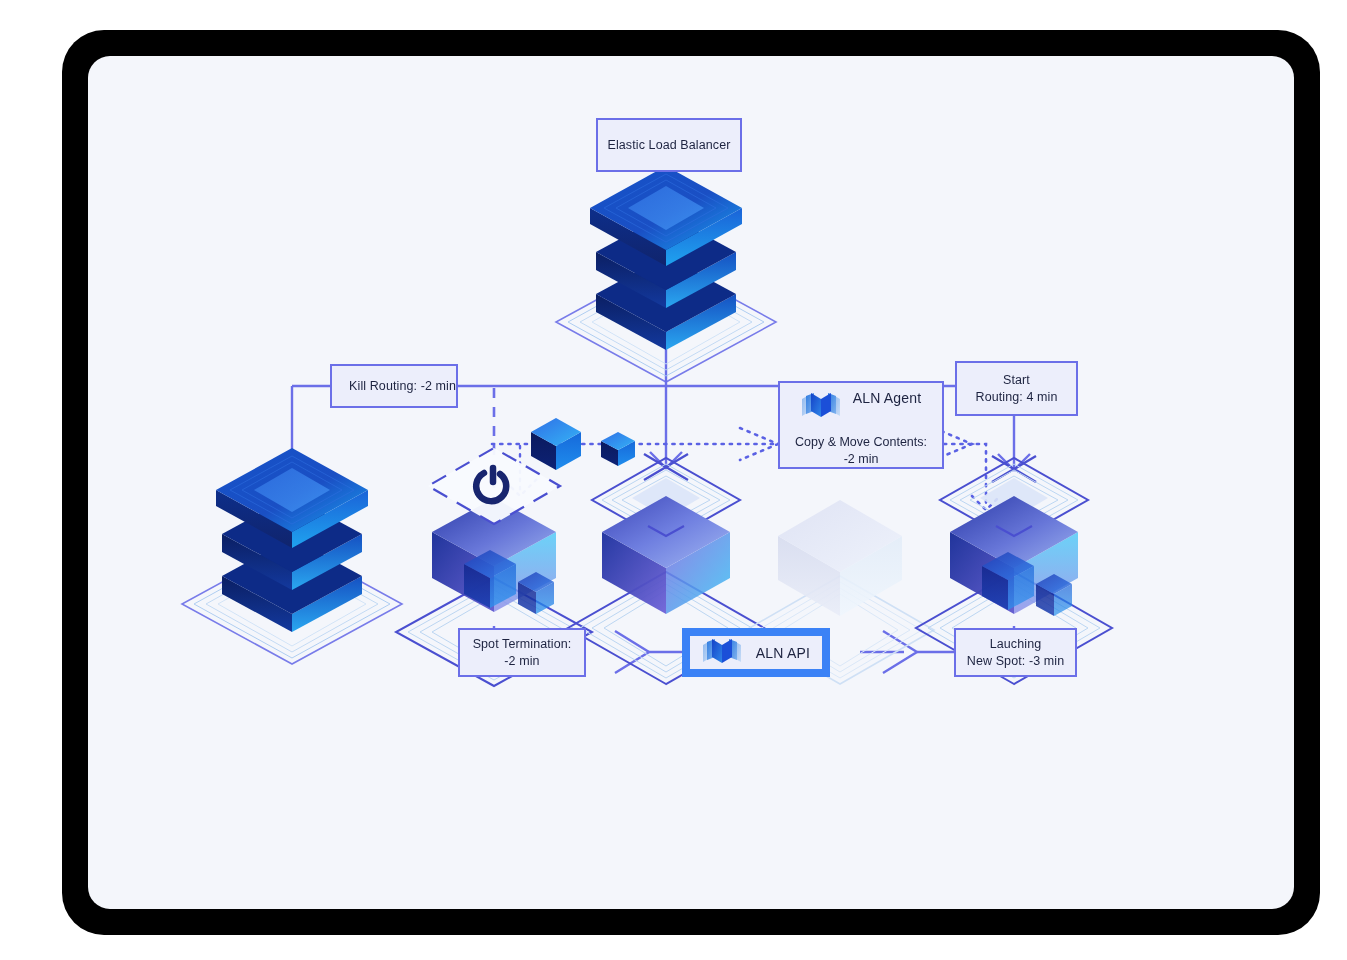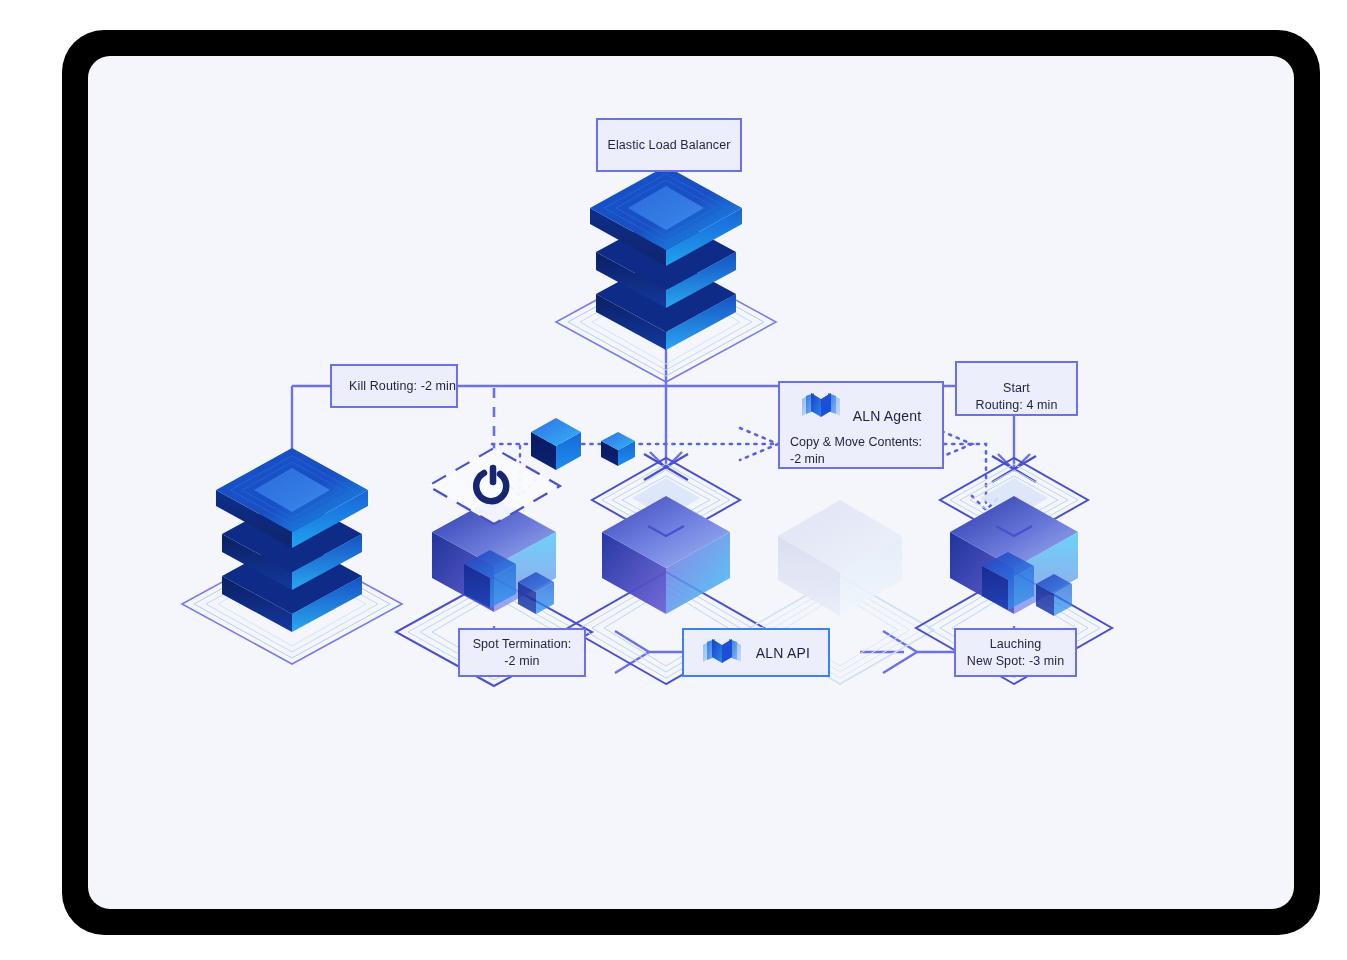--- a/index.html
+++ b/index.html
@@ -61,38 +61,38 @@
   .agentcard {
     position: absolute;
     background: #eceefb;
     border: 2px solid #6b6fe8;
     z-index: 40;
     display: flex;
     flex-direction: column;
     padding: 7px 10px 8px;
   }
   .agentcard .top {
-    display: flex; align-items: flex-end; justify-content: center;
+    display: flex; align-items: flex-start; justify-content: center;
     gap: 12px; height: 34px;
   }
   .agentcard .divider {
     height: 2px; background: #3a3f9e; margin: 4px 6px 6px;
   }
   .agentcard .bottom {
-    color: #1d2340;
+    text-align: center; color: #1d2340;
     font-size: 12.5px; line-height: 1.35;
   }
   .agentcard .ttl {
     font-size: 14px; color: #1d2340; letter-spacing: .2px;
   }
   
   .apibox {
     position: absolute;
     background: #eceefb;
-    border: 2px solid #3b82f6;
+    border: 8px solid #3b82f6;
     z-index: 40;
     display: flex; align-items: center; justify-content: center;
     gap: 14px;
   }
   .apibox .ttl { font-size: 14px; color: #1d2340; letter-spacing: .2px; }
 
   .glyph { display: block; }
 </style>
 </head>
 <body>
@@ -423,21 +423,21 @@
       </svg>
 
       <div class="nodebox" style="left:508px; top:62px; width:146px; height:54px;">
         <span class="ln">Elastic Load Balancer</span>
       </div>
 
       <div class="nodebox" style="left:242px; top:308px; width:128px; height:44px;align-items:flex-end;">
         <span class="ln">Kill Routing: -2 min</span>
       </div>
 
-      <div class="nodebox" style="left:867px; top:305px; width:123px; height:55px;justify-content:flex-end;">
+      <div class="nodebox" style="left:867px; top:305px; width:123px; height:55px;">
         <span class="ln">Start</span>
         <span class="ln">Routing: 4 min</span>
       </div>
 
       <div class="agentcard" style="left:690px; top:325px; width:166px; height:88px;">
         <div class="top">
           <span class="glyph">
             <svg width="40" height="30" viewBox="0 0 40 30">
               <defs>
                 <linearGradient id="lgA1" x1="0" y1="0" x2="1" y2="1">

